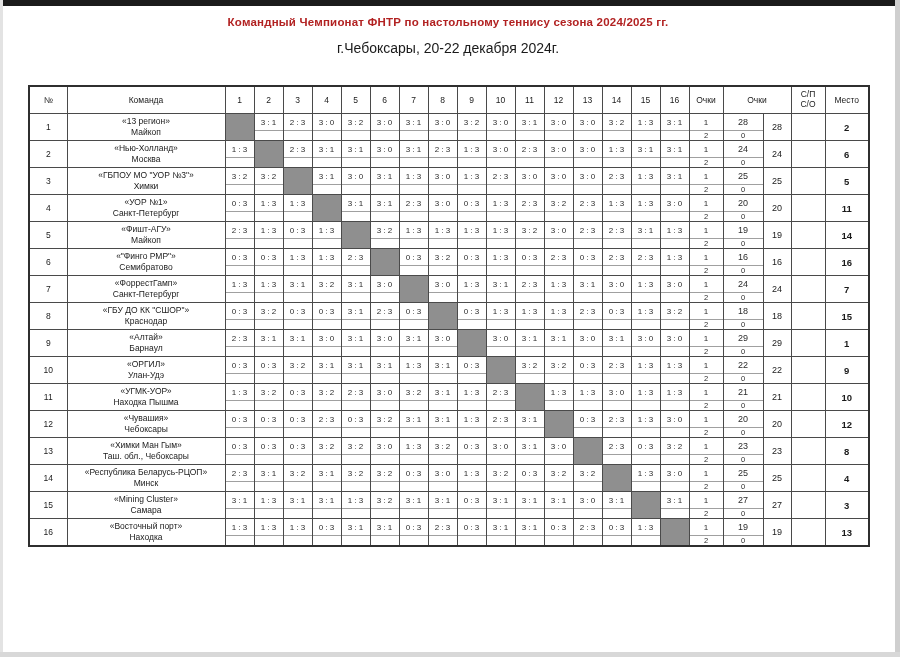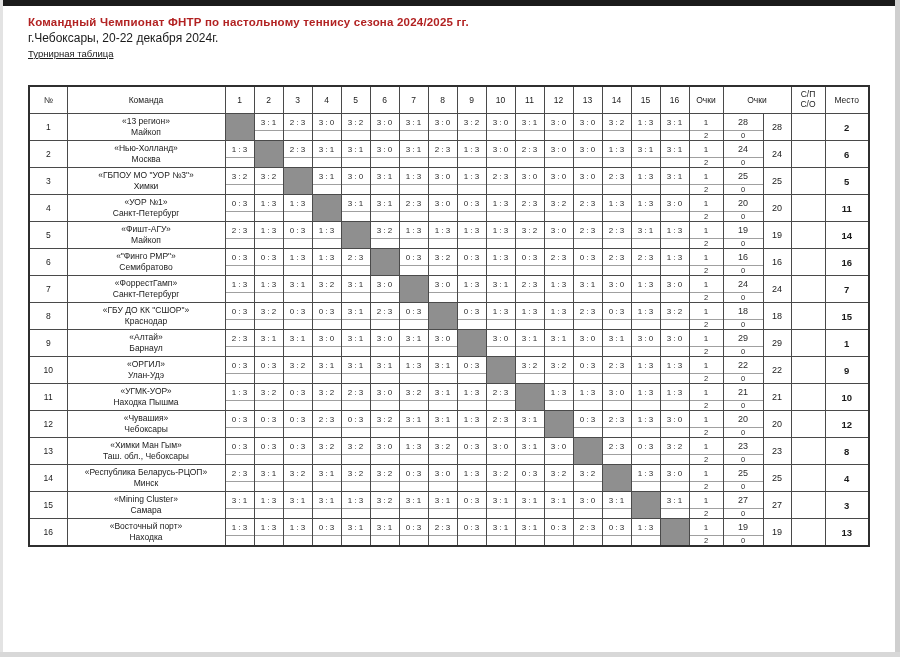--- a/index.html
+++ b/index.html
@@ -3,24 +3,24 @@
 <meta charset="utf-8">
 <style>
   html,body{margin:0;padding:0;}
   body{width:900px;height:657px;background:#ffffff;overflow:hidden;
        font-family:"Liberation Sans", sans-serif;color:#1a1a1a;position:relative;}
   .top-bar{position:absolute;top:0;left:0;width:900px;height:6px;background:#1b1b1b;}
   .right-edge{position:absolute;top:0;right:0;width:5px;height:657px;background:#cfcfcf;}
   .bottom-edge{position:absolute;bottom:0;left:0;width:900px;height:5px;background:#d8d8d8;}
   .left-edge{position:absolute;top:0;left:0;width:3px;height:657px;background:#e3e3e3;}
 
-  .titles{position:absolute;top:16px;left:28px;width:840px;}
+  .titles{position:absolute;top:16px;left:28px;width:840px;text-align:center;}
   .title{font-size:11.5px;font-weight:bold;letter-spacing:.2px;}
   .subtitle{font-size:11px;font-weight:bold;margin-top:9px;}
-  .locdate{font-size:12px;margin-top:3px;}
+  .locdate{font-size:14px;margin-top:12px;}
   .tablabel{font-size:9.5px;margin-top:3px;text-decoration:underline;}
 
   table.tt{position:absolute;top:85px;left:28px;border-collapse:collapse;table-layout:fixed;
            border:2px solid #2f2f2f;}
   .tt th,.tt td{border:1px solid #4a4a4a;padding:0;margin:0;overflow:hidden;}
   .tt th{height:26px;font-weight:normal;font-size:8.5px;text-align:center;vertical-align:middle;}
   .th-spso{font-size:8px;line-height:1.15;}
   .sub-top{height:16px;display:flex;align-items:center;justify-content:center;font-size:8px;color:#2b2b2b;}
   .sub-bot{height:9px;border-top:1px solid #a0a0a0;display:flex;align-items:center;justify-content:center;
            font-size:7.5px;color:#2b2b2b;}
@@ -38,21 +38,20 @@
 <body>
 
 <div class="top-bar"></div>
 <div class="left-edge"></div>
 <div class="right-edge"></div>
 <div class="bottom-edge"></div>
 
 <div class="titles">
   <div class="title" style="color: rgb(178, 34, 34);">Командный Чемпионат ФНТР по настольному теннису сезона 2024/2025 гг.</div>
   <div class="locdate">г.Чебоксары, 20-22 декабря 2024г.</div>
-  <div class="tablabel">Турнирная таблица</div>
 </div>
 
 <table class="tt">
   <colgroup>
       <col style="width: 38px;">
       <col style="width: 158px;">
       <col style="width: 29px;">
       <col style="width: 29px;">
       <col style="width: 29px;">
       <col style="width: 29px;">

